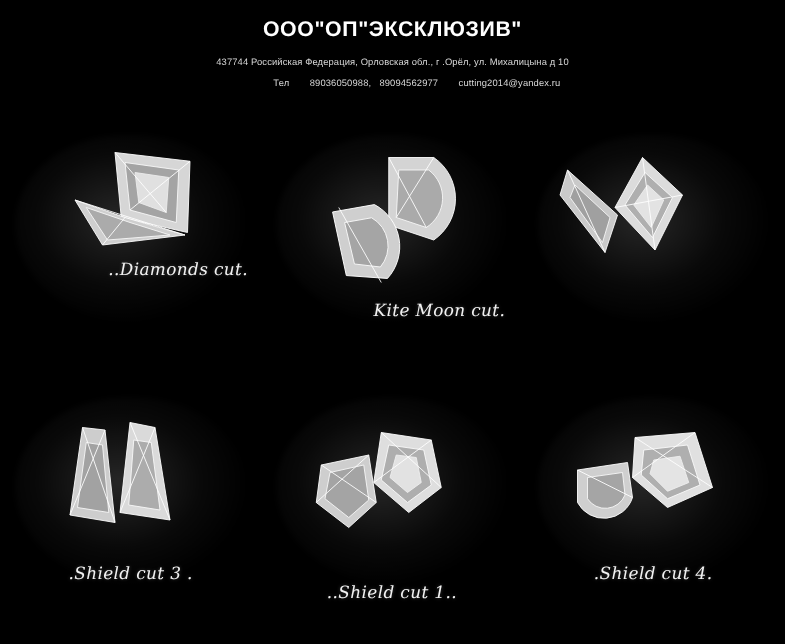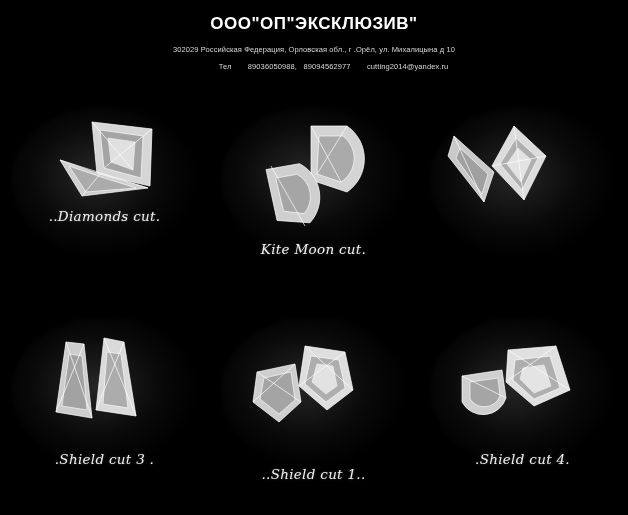--- a/index.html
+++ b/index.html
@@ -59,21 +59,21 @@
     top: 96px;
     left: 0;
     width: 628px;
     height: 419px;
   }
   .cell {
     position: absolute;
     width: 209px;
     height: 209px;
   }
-  .cell.r0 { top: 0; }
+  .cell.r0 { top: 0; padding-left: 38px; }
   .cell.r1 { top: 210px; }
   .cell.c0 { left: 0; }
   .cell.c1 { left: 209px; }
   .cell.c2 { left: 418px; }
 
   
   .noise {
     position: absolute;
     left: 12px;
     top: 12px;
@@ -114,21 +114,21 @@
     stroke-linejoin: round;
   }
 </style>
 </head>
 <body>
 
 <div class="page">
 
   <div class="header">
     <div class="company-title">ООО"ОП"ЭКСКЛЮЗИВ"</div>
-    <div class="company-address">302029 Российская Федерация, Орловская обл., г .Орёл, ул. Михалицына д 10</div>
+    <div class="company-address">437744 Российская Федерация, Орловская обл., г .Орёл, ул. Михалицына д 10</div>
     <div class="company-contacts">
       <span>Тел</span>
       <span class="spacer"></span>
       <span>89036050988,</span>
       <span>&nbsp;</span>
       <span>89094562977</span>
       <span class="spacer"></span>
       <span>cutting2014@yandex.ru</span>
     </div>
   </div>

